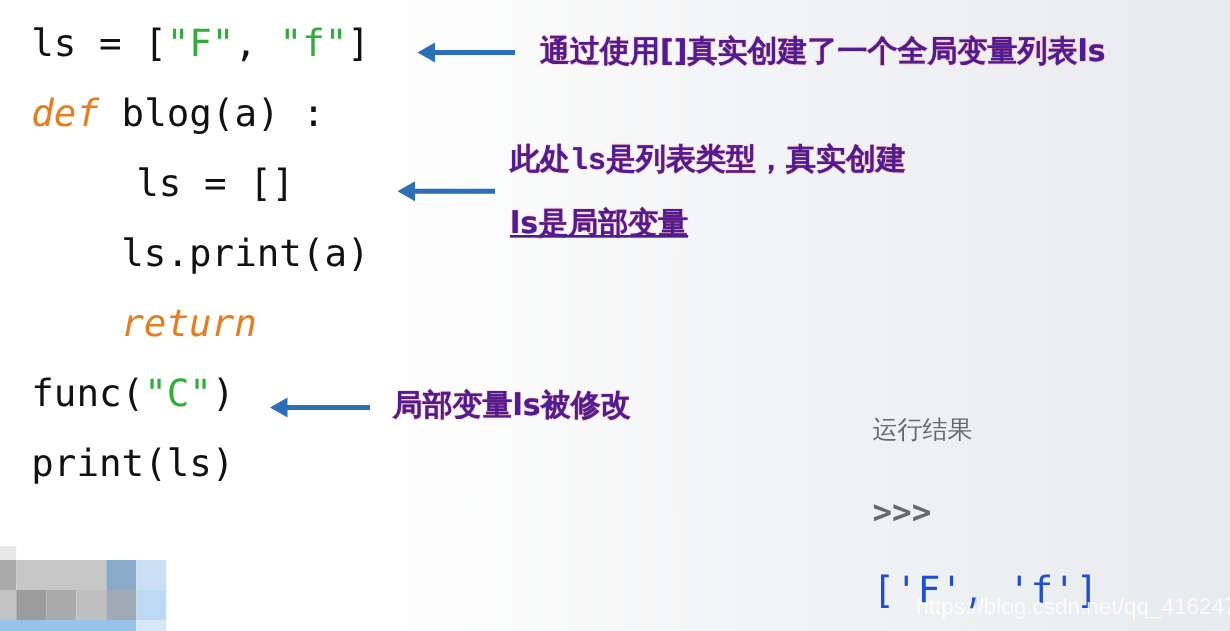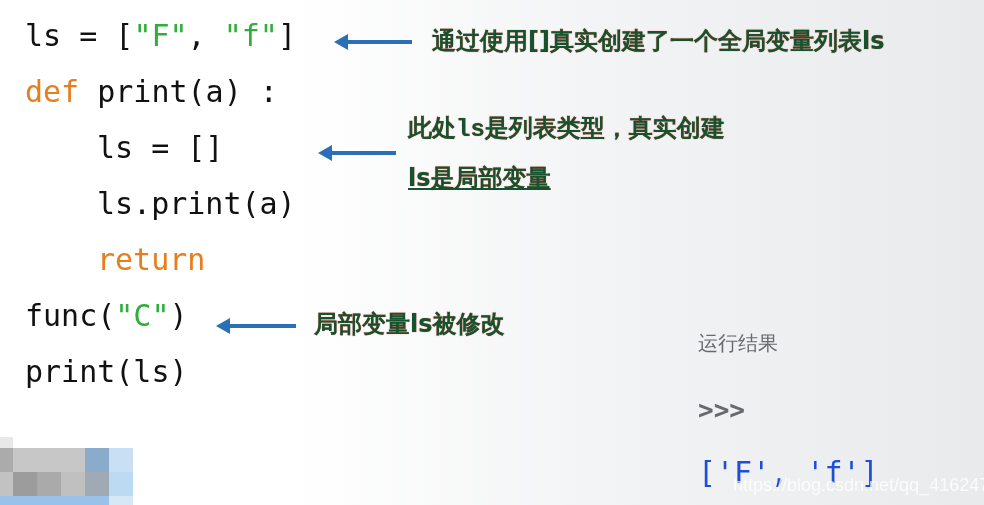--- a/index.html
+++ b/index.html
@@ -8,24 +8,24 @@
       background: linear-gradient(90deg, #ffffff 0%, #ffffff 30%, #f3f4f5 60%, #e9eaec 100%);
       font-family: "DejaVu Sans Mono", monospace;
     }
     .code-line {
       position: absolute; left: 25px;
       font-family: "DejaVu Sans Mono", monospace;
       font-size: 30px; line-height: 36px; color: #111111;
       white-space: pre; font-weight: 500;
     }
     .indent { left: 97px; }
-    .kw { color: #e87d1e; }
+    .kw { color: #e87d1e; font-style: italic; }
     .str { color: #2fae3a; }
     .note {
-      position: absolute; color: #14532d; font-weight: bold;
+      position: absolute; color: #4c1d95; font-weight: bold;
       font-family: "DejaVu Sans", sans-serif; font-size: 24px;
       line-height: 30px; white-space: nowrap;
       text-shadow: 0 0 1px #e44;
     }
     .arrow {
       position: absolute; height: 4px; background: #2a6fb8;
     }
     .arrow::before {
       content: ""; position: absolute; left: -4px; top: -6px;
       width: 0; height: 0;
@@ -48,22 +48,22 @@
       position: absolute; left: 733px; top: 475px;
       font-family: "Liberation Sans", sans-serif; font-size: 18px; color: rgba(255,255,255,0.8);
     }
     .blur-box { position: absolute; }
   </style>
 </head>
 <body>
 
 <div>
   <div class="code-line" style="top:18px;"><span>ls = [</span><span class="str">"F"</span><span>, </span><span class="str">"f"</span><span>]</span></div>
-  <div class="code-line" style="top:74px;"><span class="kw">def</span><span> print(a) :</span></div>
-  <div class="code-line indent" style="top:130px;">ls = []</div>
+  <div class="code-line" style="top:74px;"><span class="kw">def</span><span> blog(a) :</span></div>
+  <div class="code-line indent" style="top:130px;margin-left:12px;">ls = []</div>
   <div class="code-line indent" style="top:186px;">ls.print(a)</div>
   <div class="code-line indent kw" style="top:242px;">return</div>
   <div class="code-line" style="top:298px;"><span>func(</span><span class="str">"C"</span><span>)</span></div>
   <div class="code-line" style="top:354px;">print(ls)</div>
 </div>
 
 <div class="arrow" style="left:338px; top:40px; width:74px;"></div>
 <div class="note" style="left:432px; top:26px;">通过使用[]真实创建了一个全局变量列表ls</div>
 
 <div class="arrow" style="left:322px; top:151px; width:74px;"></div>

